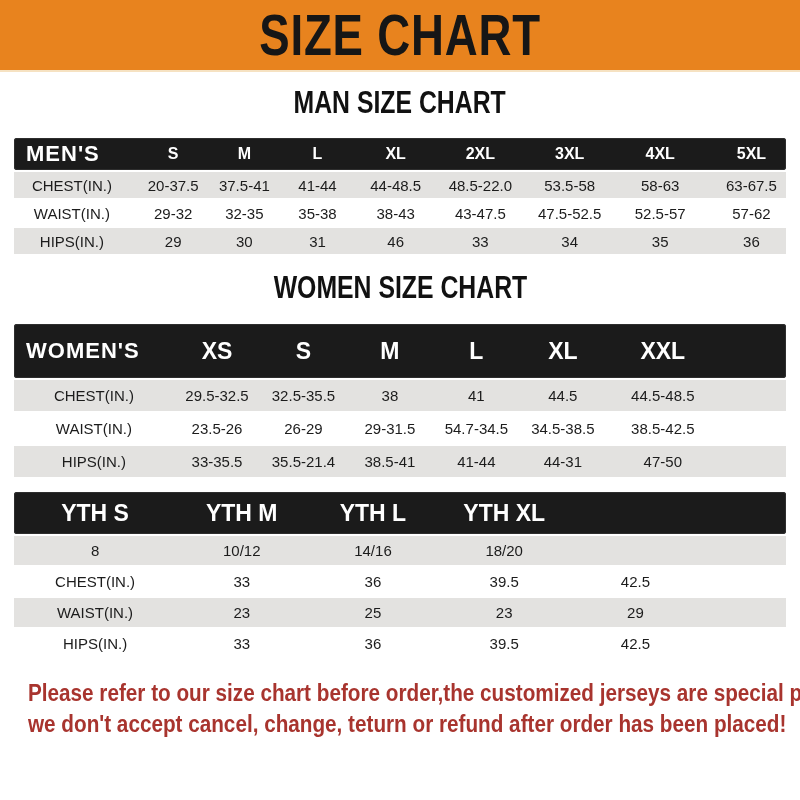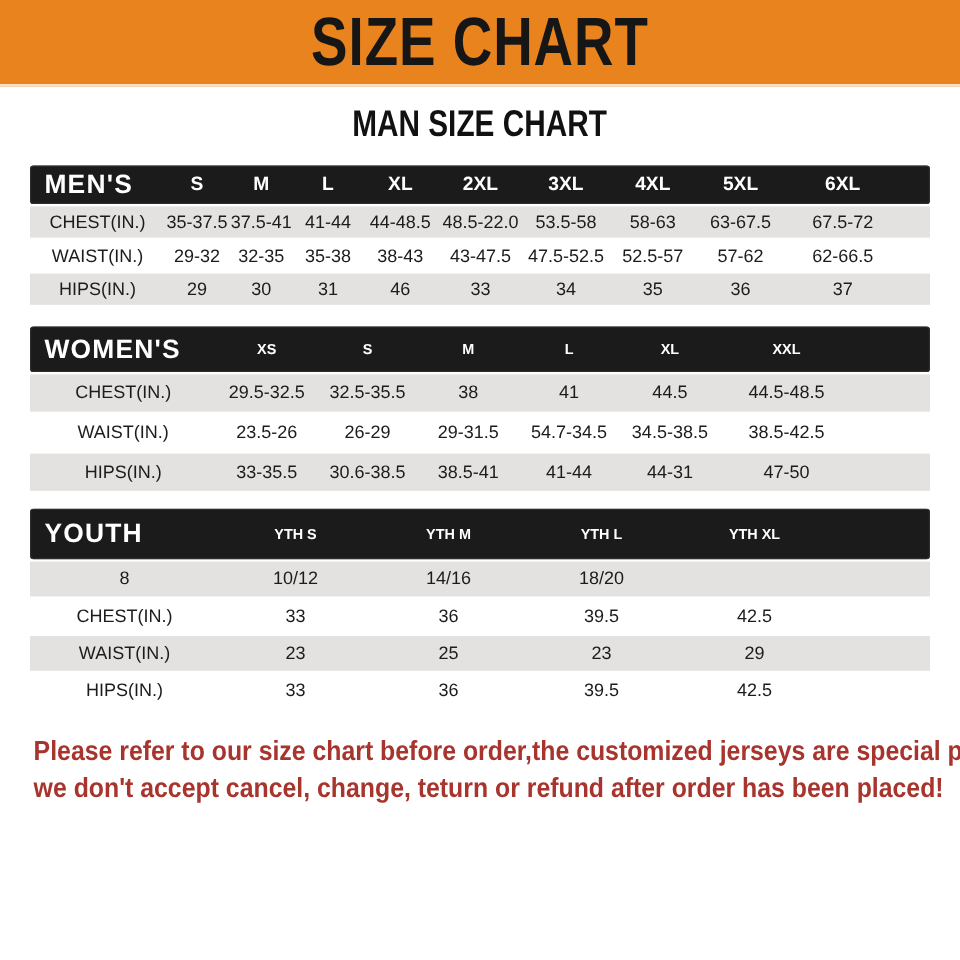--- a/index.html
+++ b/index.html
@@ -23,48 +23,48 @@
     height:72px;width:800px;
     background:var(--banner-bg);
     border-bottom:2px solid #f6e2c2;
     display:flex;align-items:center;justify-content:center;
   }
   .banner h1{
     font-size:57px;font-weight:900;letter-spacing:1px;color:#161616;line-height:1;
   }
 
   
-  .chart-section{padding:0 25px;}
+  .chart-section{padding:0 14px;}
   .section-heading{
     text-align:center;font-weight:800;font-size:31px;line-height:36px;color:#111;
   }
   .sec-men .section-heading{margin-top:13px;}
   .sec-women .section-heading{margin-top:16px;}
   .sec-youth .section-heading{margin-top:32px;}
   .sec-men .size-table{margin-top:17px;}
   .sec-women .size-table{margin-top:18px;}
   .sec-youth .size-table{margin-top:15px;}
 
   .size-table .row{display:grid;align-items:center;}
-  .men  .row{grid-template-columns:15% 7.1% 7.2% 7.6% 8.5% 9.3% 9.7% 9.6% 9.9% 12.8% 3.3%;}
+  .men  .row{grid-template-columns:15% 7.1% 7.2% 7.6% 8.5% 9.3% 9.7% 9.6% 9.9% 12.8% 3.3%;gap:16px;}
   .women .row{grid-template-columns:20.7% 11.2% 11.2% 11.2% 11.2% 11.2% 14.7% 8.6%;}
   .youth .row{grid-template-columns:21% 17% 17% 17% 17% 11%;}
 
   .bar{
     background:var(--bar-bg);color:#fff;border-radius:3px;
     box-shadow:inset 0 0 0 1px #2e2e2e;
   }
   .men .bar{height:32px;}
-  .women .bar{height:38px;}
+  .women .bar{height:54px;}
   .youth .bar{height:42px;}
   .group-label{
     font-weight:800;font-size:22px;padding-left:12px;letter-spacing:1px;text-align:left;
   }
   .col-label{text-align:center;font-weight:600;font-size:16px;}
-  .women .col-label,.youth .col-label{font-size:12px;}
+  .women .col-label,.youth .col-label{font-size:23px;}
 
   .data-row{margin-top:2px;background:#fff;}
   .data-row.alt{background:var(--row-alt);}
   .men .data-row{height:26px;}
   .women .data-row{height:31px;}
   .youth .data-row{height:29px;}
   .row-label,.cell{text-align:center;font-size:15px;color:#1c1c1c;}
 
   
   .note{padding:20px 28px 0 28px;}
@@ -90,21 +90,21 @@
           <span class="col-label">L</span>
           <span class="col-label">XL</span>
           <span class="col-label">2XL</span>
           <span class="col-label">3XL</span>
           <span class="col-label">4XL</span>
           <span class="col-label">5XL</span>
           <span class="col-label">6XL</span>
         </div>
         <div class="row data-row alt">
           <span class="row-label">CHEST(IN.)</span>
-          <span class="cell">35-37.5</span>
+          <span class="cell">20-37.5</span>
           <span class="cell">37.5-41</span>
           <span class="cell">41-44</span>
           <span class="cell">44-48.5</span>
           <span class="cell">48.5-22.0</span>
           <span class="cell">53.5-58</span>
           <span class="cell">58-63</span>
           <span class="cell">63-67.5</span>
           <span class="cell">67.5-72</span>
         </div>
         <div class="row data-row">
@@ -127,20 +127,21 @@
           <span class="cell">46</span>
           <span class="cell">33</span>
           <span class="cell">34</span>
           <span class="cell">35</span>
           <span class="cell">36</span>
           <span class="cell">37</span>
         </div>
       </div>
     </section>
     <section class="chart-section sec-women">
+      <h2 class="section-heading"><span class="cond">WOMEN SIZE CHART</span></h2>
       <div class="size-table women">
         <div class="row bar">
           <span class="group-label">WOMEN'S</span>
           <span class="col-label">XS</span>
           <span class="col-label">S</span>
           <span class="col-label">M</span>
           <span class="col-label">L</span>
           <span class="col-label">XL</span>
           <span class="col-label">XXL</span>
         </div>
@@ -158,32 +159,31 @@
           <span class="cell">23.5-26</span>
           <span class="cell">26-29</span>
           <span class="cell">29-31.5</span>
           <span class="cell">54.7-34.5</span>
           <span class="cell">34.5-38.5</span>
           <span class="cell">38.5-42.5</span>
         </div>
         <div class="row data-row alt">
           <span class="row-label">HIPS(IN.)</span>
           <span class="cell">33-35.5</span>
-          <span class="cell">30.6-38.5</span>
+          <span class="cell">35.5-21.4</span>
           <span class="cell">38.5-41</span>
           <span class="cell">41-44</span>
           <span class="cell">44-31</span>
           <span class="cell">47-50</span>
         </div>
       </div>
     </section>
     <section class="chart-section sec-youth">
       <div class="size-table youth">
         <div class="row bar">
-          <span class="group-label">YOUTH</span>
           <span class="col-label">YTH S</span>
           <span class="col-label">YTH M</span>
           <span class="col-label">YTH L</span>
           <span class="col-label">YTH XL</span>
         </div>
         <div class="row data-row alt">
           <span class="cell">8</span>
           <span class="cell">10/12</span>
           <span class="cell">14/16</span>
           <span class="cell">18/20</span>

